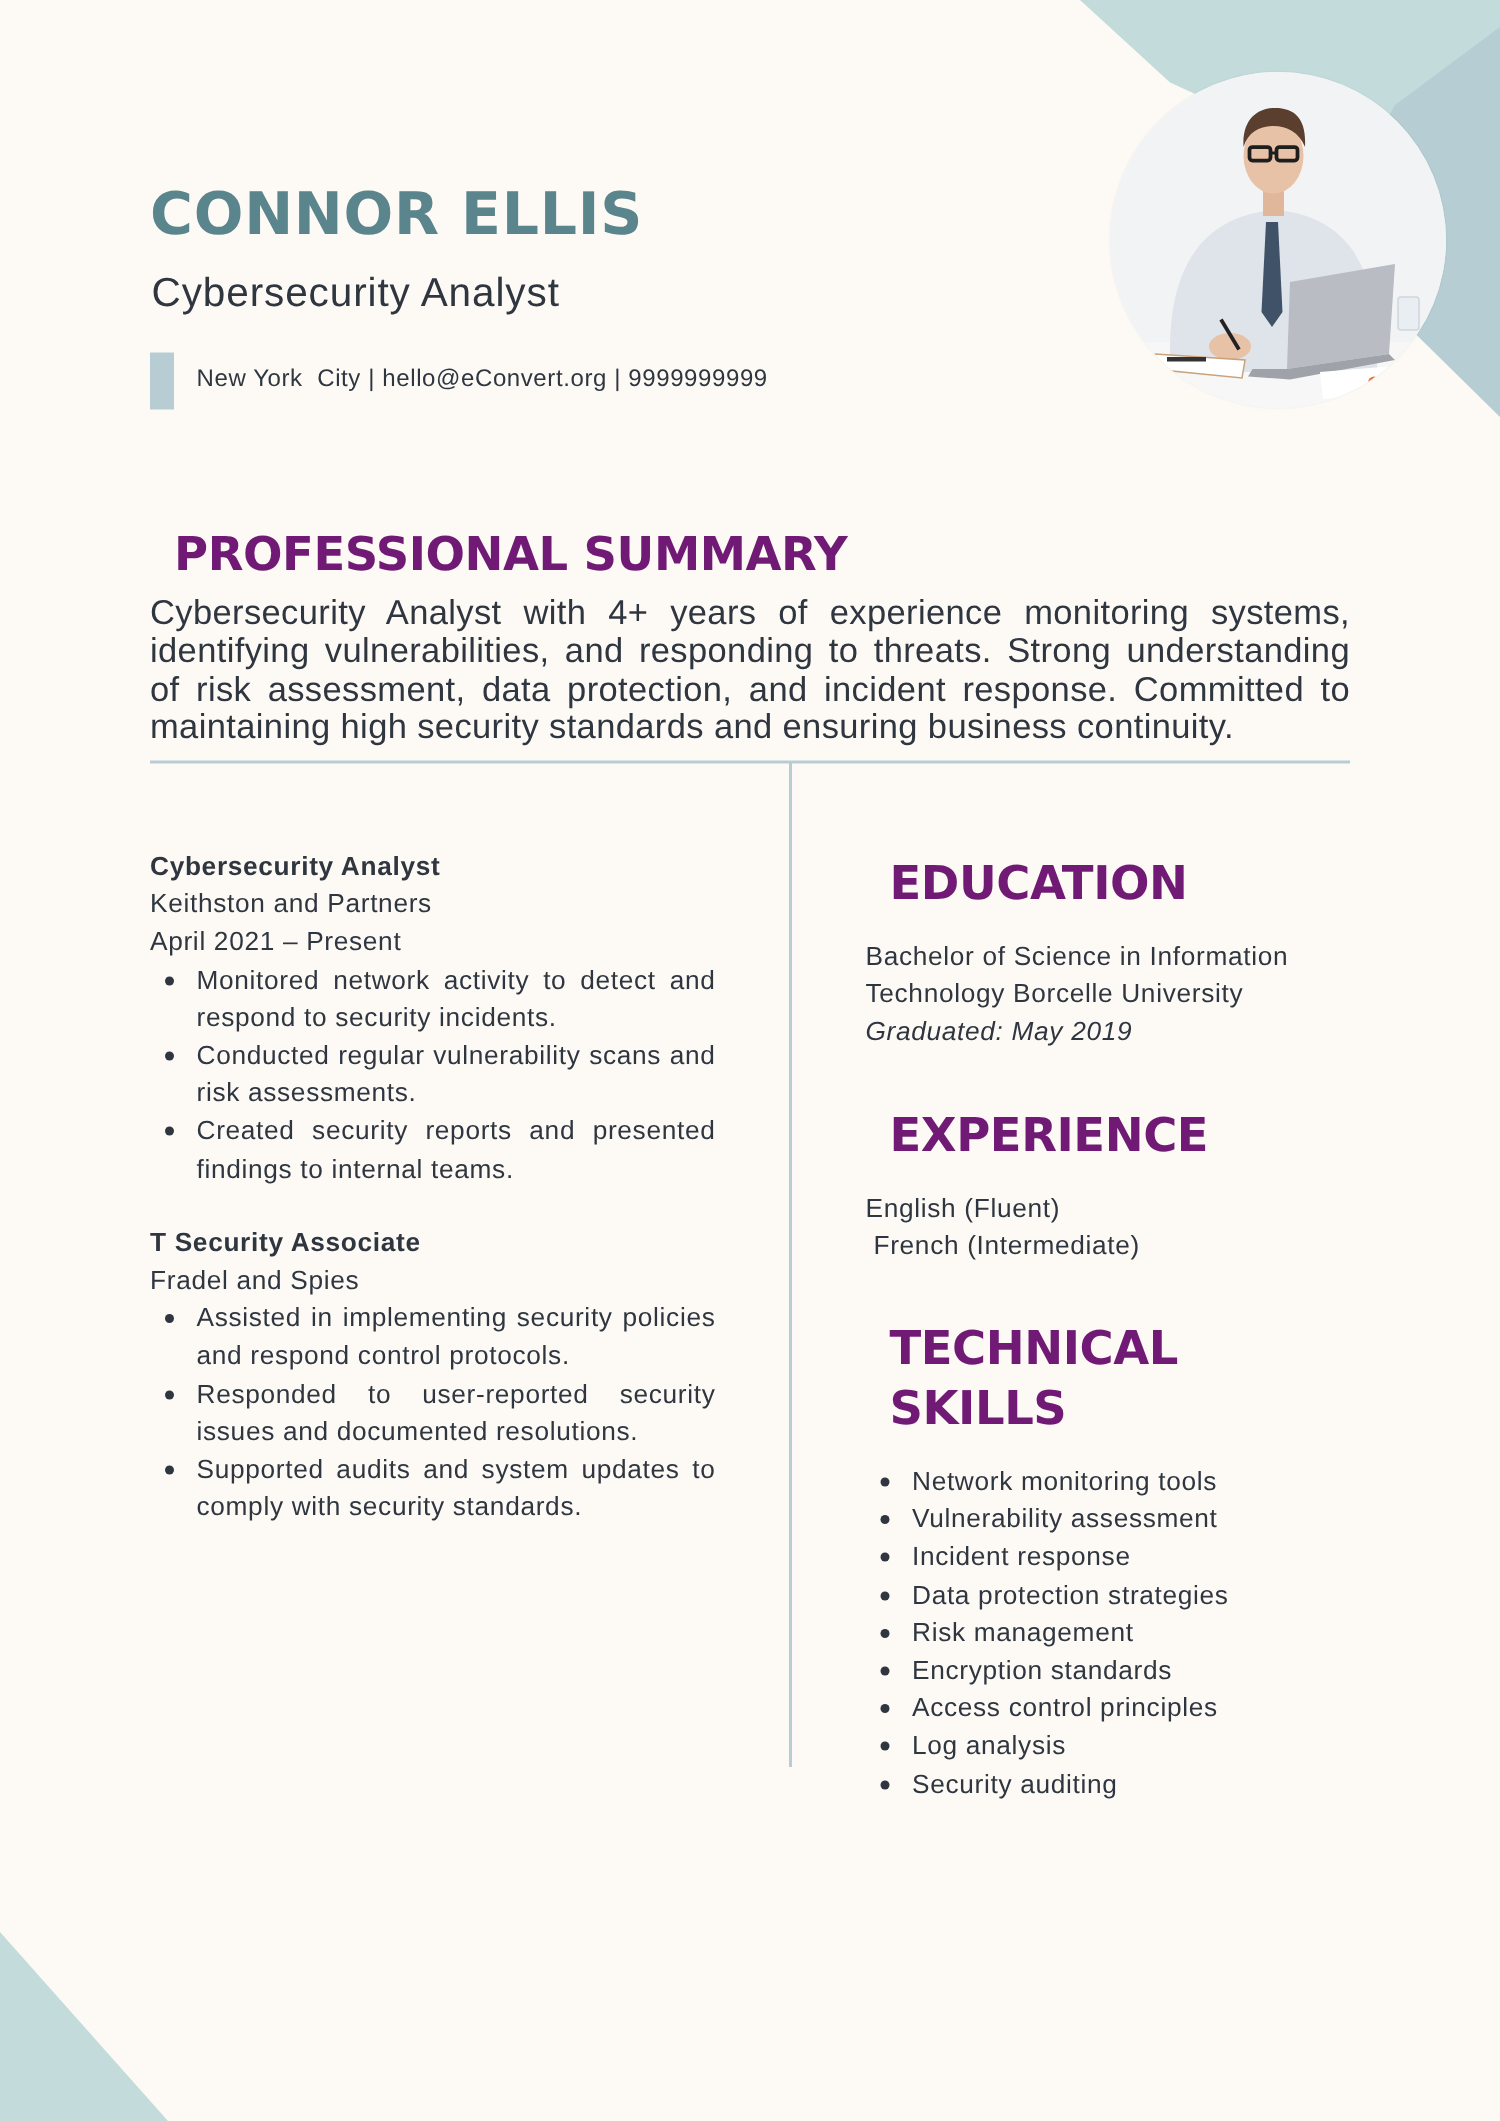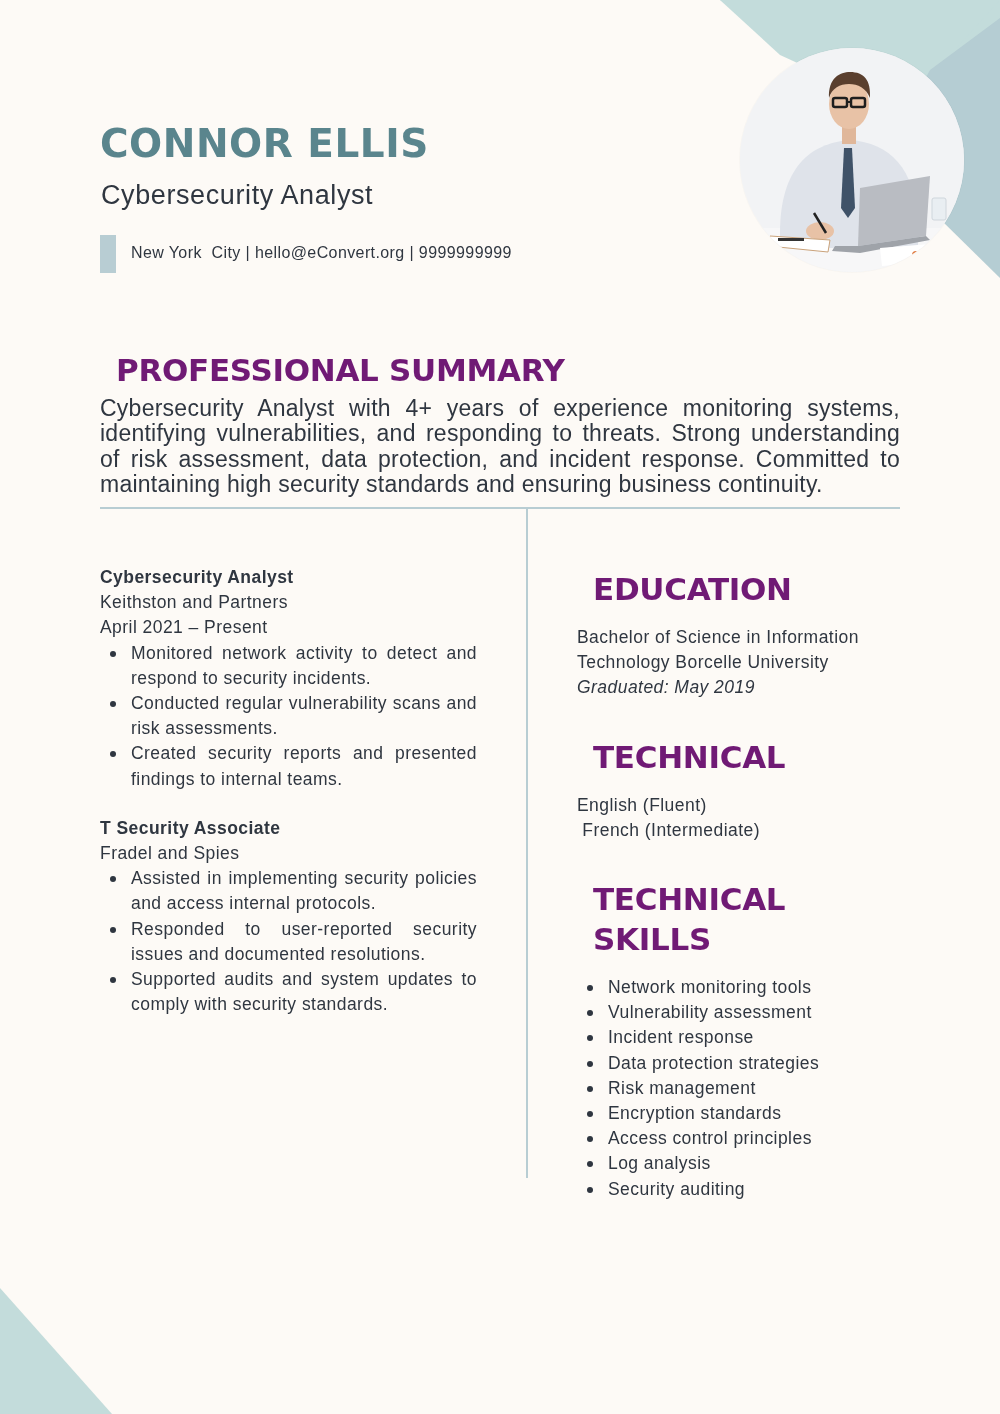--- a/index.html
+++ b/index.html
@@ -148,38 +148,38 @@
       <li>Monitored network activity to detect and respond to security incidents.</li>
       <li>Conducted regular vulnerability scans and risk assessments.</li>
       <li>Created security reports and presented findings to internal teams.</li>
     </ul>
   </div>
 
   <div class="job body-text">
     <div class="job-title">T Security Associate</div>
     <div>Fradel and Spies</div>
     <ul class="bullets">
-      <li>Assisted in implementing security policies and access internal protocols.</li>
+      <li>Assisted in implementing security policies and respond control protocols.</li>
       <li>Responded to user-reported security issues and documented resolutions.</li>
       <li>Supported audits and system updates to comply with security standards.</li>
     </ul>
   </div>
 </div>
 
 <div class="col-right">
   <div class="r-block">
     <h2 class="section">EDUCATION</h2>
     <div class="r-content body-text">
       <div>Bachelor of Science in Information Technology Borcelle University</div>
       <div class="italic">Graduated: May 2019</div>
     </div>
   </div>
 
   <div class="r-block">
-    <h2 class="section">TECHNICAL</h2>
+    <h2 class="section">EXPERIENCE</h2>
     <div class="r-content body-text">
       <div style="white-space:pre;">English (Fluent)</div>
       <div style="white-space:pre;"> French (Intermediate)</div>
     </div>
   </div>
 
   <div class="r-block">
     <h2 class="section">TECHNICAL SKILLS</h2>
     <ul class="bullets skills r-content body-text">
       <li>Network monitoring tools</li>

